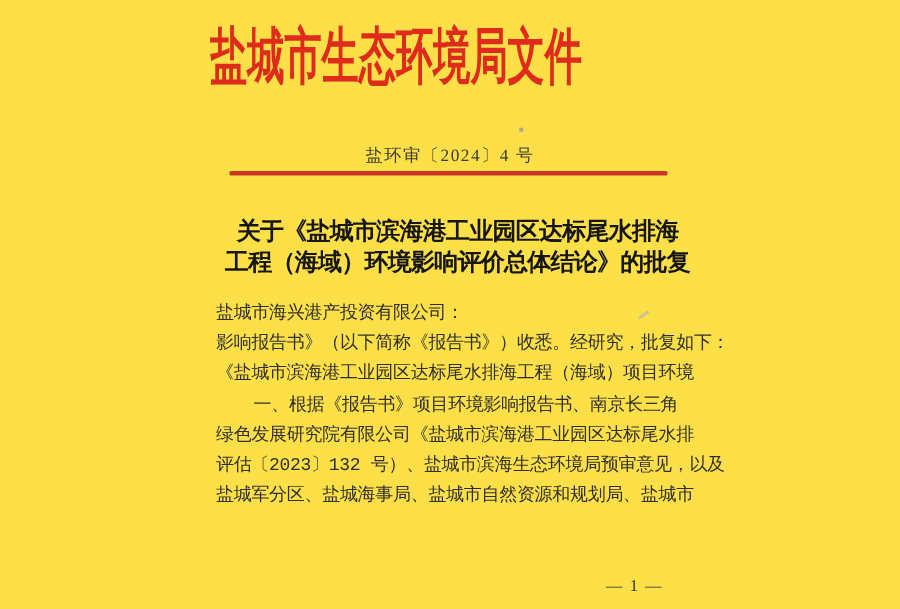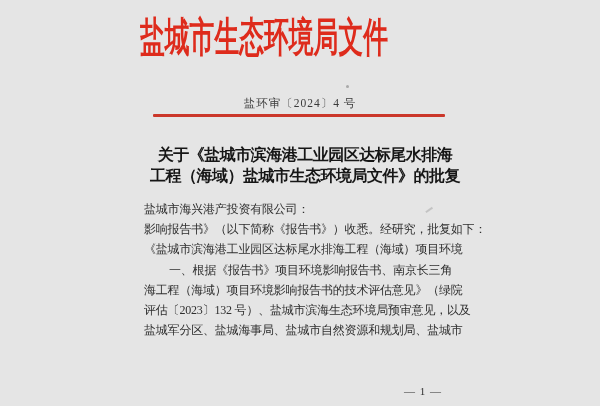--- a/index.html
+++ b/index.html
@@ -4,21 +4,21 @@
 <style>
   html, body {
     margin: 0;
     padding: 0;
     background: #ffffff;
   }
   .sheet {
     position: relative;
     width: 600px;
     height: 406px;
-    background: #e5e5e5;
+    background: #fde047;
     overflow: hidden;
     font-family: "Liberation Serif", "DejaVu Serif", serif;
     color: #2f2f2f;
   }
   
   .agency-header {
     position: absolute;
     left: -36px;
     top: 10px;
     width: 600px;
@@ -75,21 +75,21 @@
     position: absolute;
     left: 144px;
     top: 199px;
     width: 320px;
     font-size: 12px;
     letter-spacing: -0.2px;
     line-height: 20.2px;
     color: #2f2f2f;
     white-space: nowrap;
   }
-  .bline { height: 20.2px; }
+  .bline { height: 20.2px; font-family: Liberation Mono, monospace; }
   .bline.indent { text-indent: 25px; }
   
   .page-number {
     position: absolute;
     left: 404px;
     top: 385px;
     font-size: 11px;
     letter-spacing: 1px;
     color: #333333;
   }
@@ -123,29 +123,29 @@
   <div class="agency-header">
     <span class="stretch">盐城市生态环境局文件</span>
   </div>
 
   <div class="doc-number">盐环审〔2024〕4 号</div>
 
   <div class="red-rule"></div>
 
   <div class="doc-title">
     <div>关于《盐城市滨海港工业园区达标尾水排海</div>
-    <div>工程（海域）盐城市生态环境局文件》的批复</div>
+    <div>工程（海域）环境影响评价总体结论》的批复</div>
   </div>
 
   <div class="body-block">
     <div class="bline">盐城市海兴港产投资有限公司：</div>
     <div class="bline">影响报告书》（以下简称《报告书》）收悉。经研究，批复如下：</div>
     <div class="bline">《盐城市滨海港工业园区达标尾水排海工程（海域）项目环境</div>
     <div class="bline indent">一、根据《报告书》项目环境影响报告书、南京长三角</div>
-    <div class="bline">海工程（海域）项目环境影响报告书的技术评估意见》（绿院</div>
+    <div class="bline">绿色发展研究院有限公司《盐城市滨海港工业园区达标尾水排</div>
     <div class="bline">评估〔2023〕132 号）、盐城市滨海生态环境局预审意见，以及</div>
     <div class="bline">盐城军分区、盐城海事局、盐城市自然资源和规划局、盐城市</div>
   </div>
 
   <div class="page-number">— 1 —</div>
 
   <div class="speck-1"></div>
   <div class="speck-2"></div>
 
 </div>

